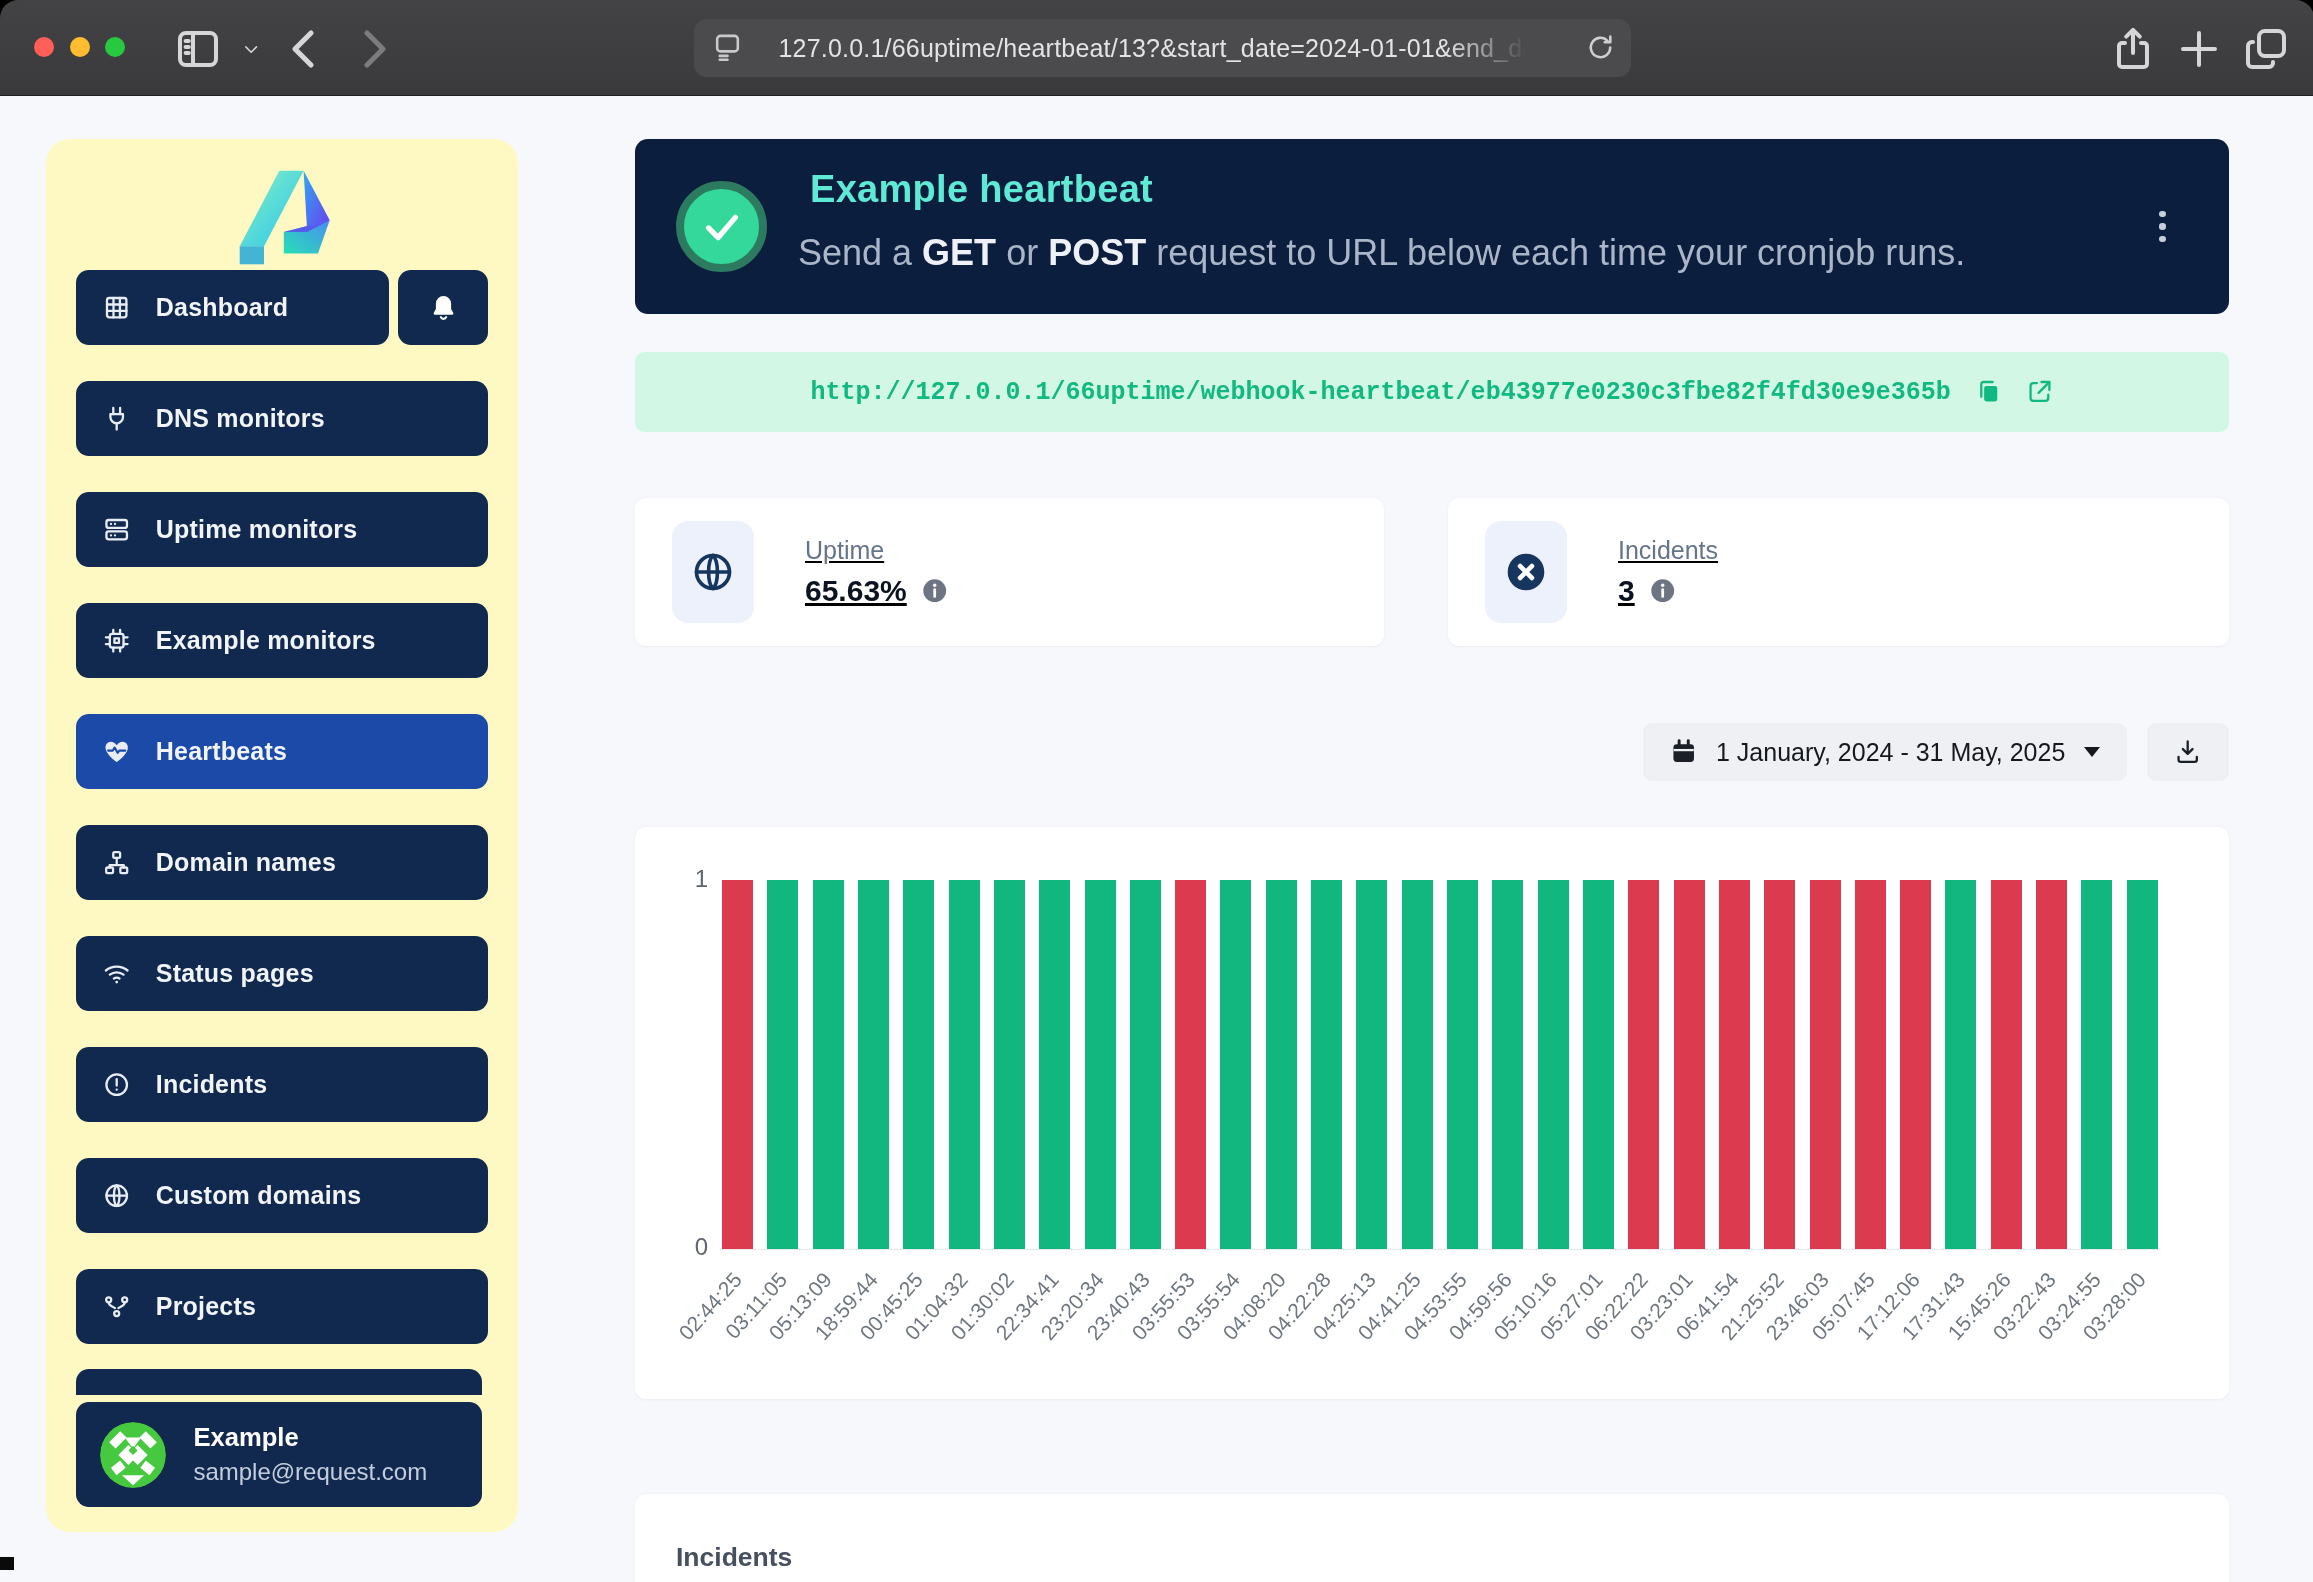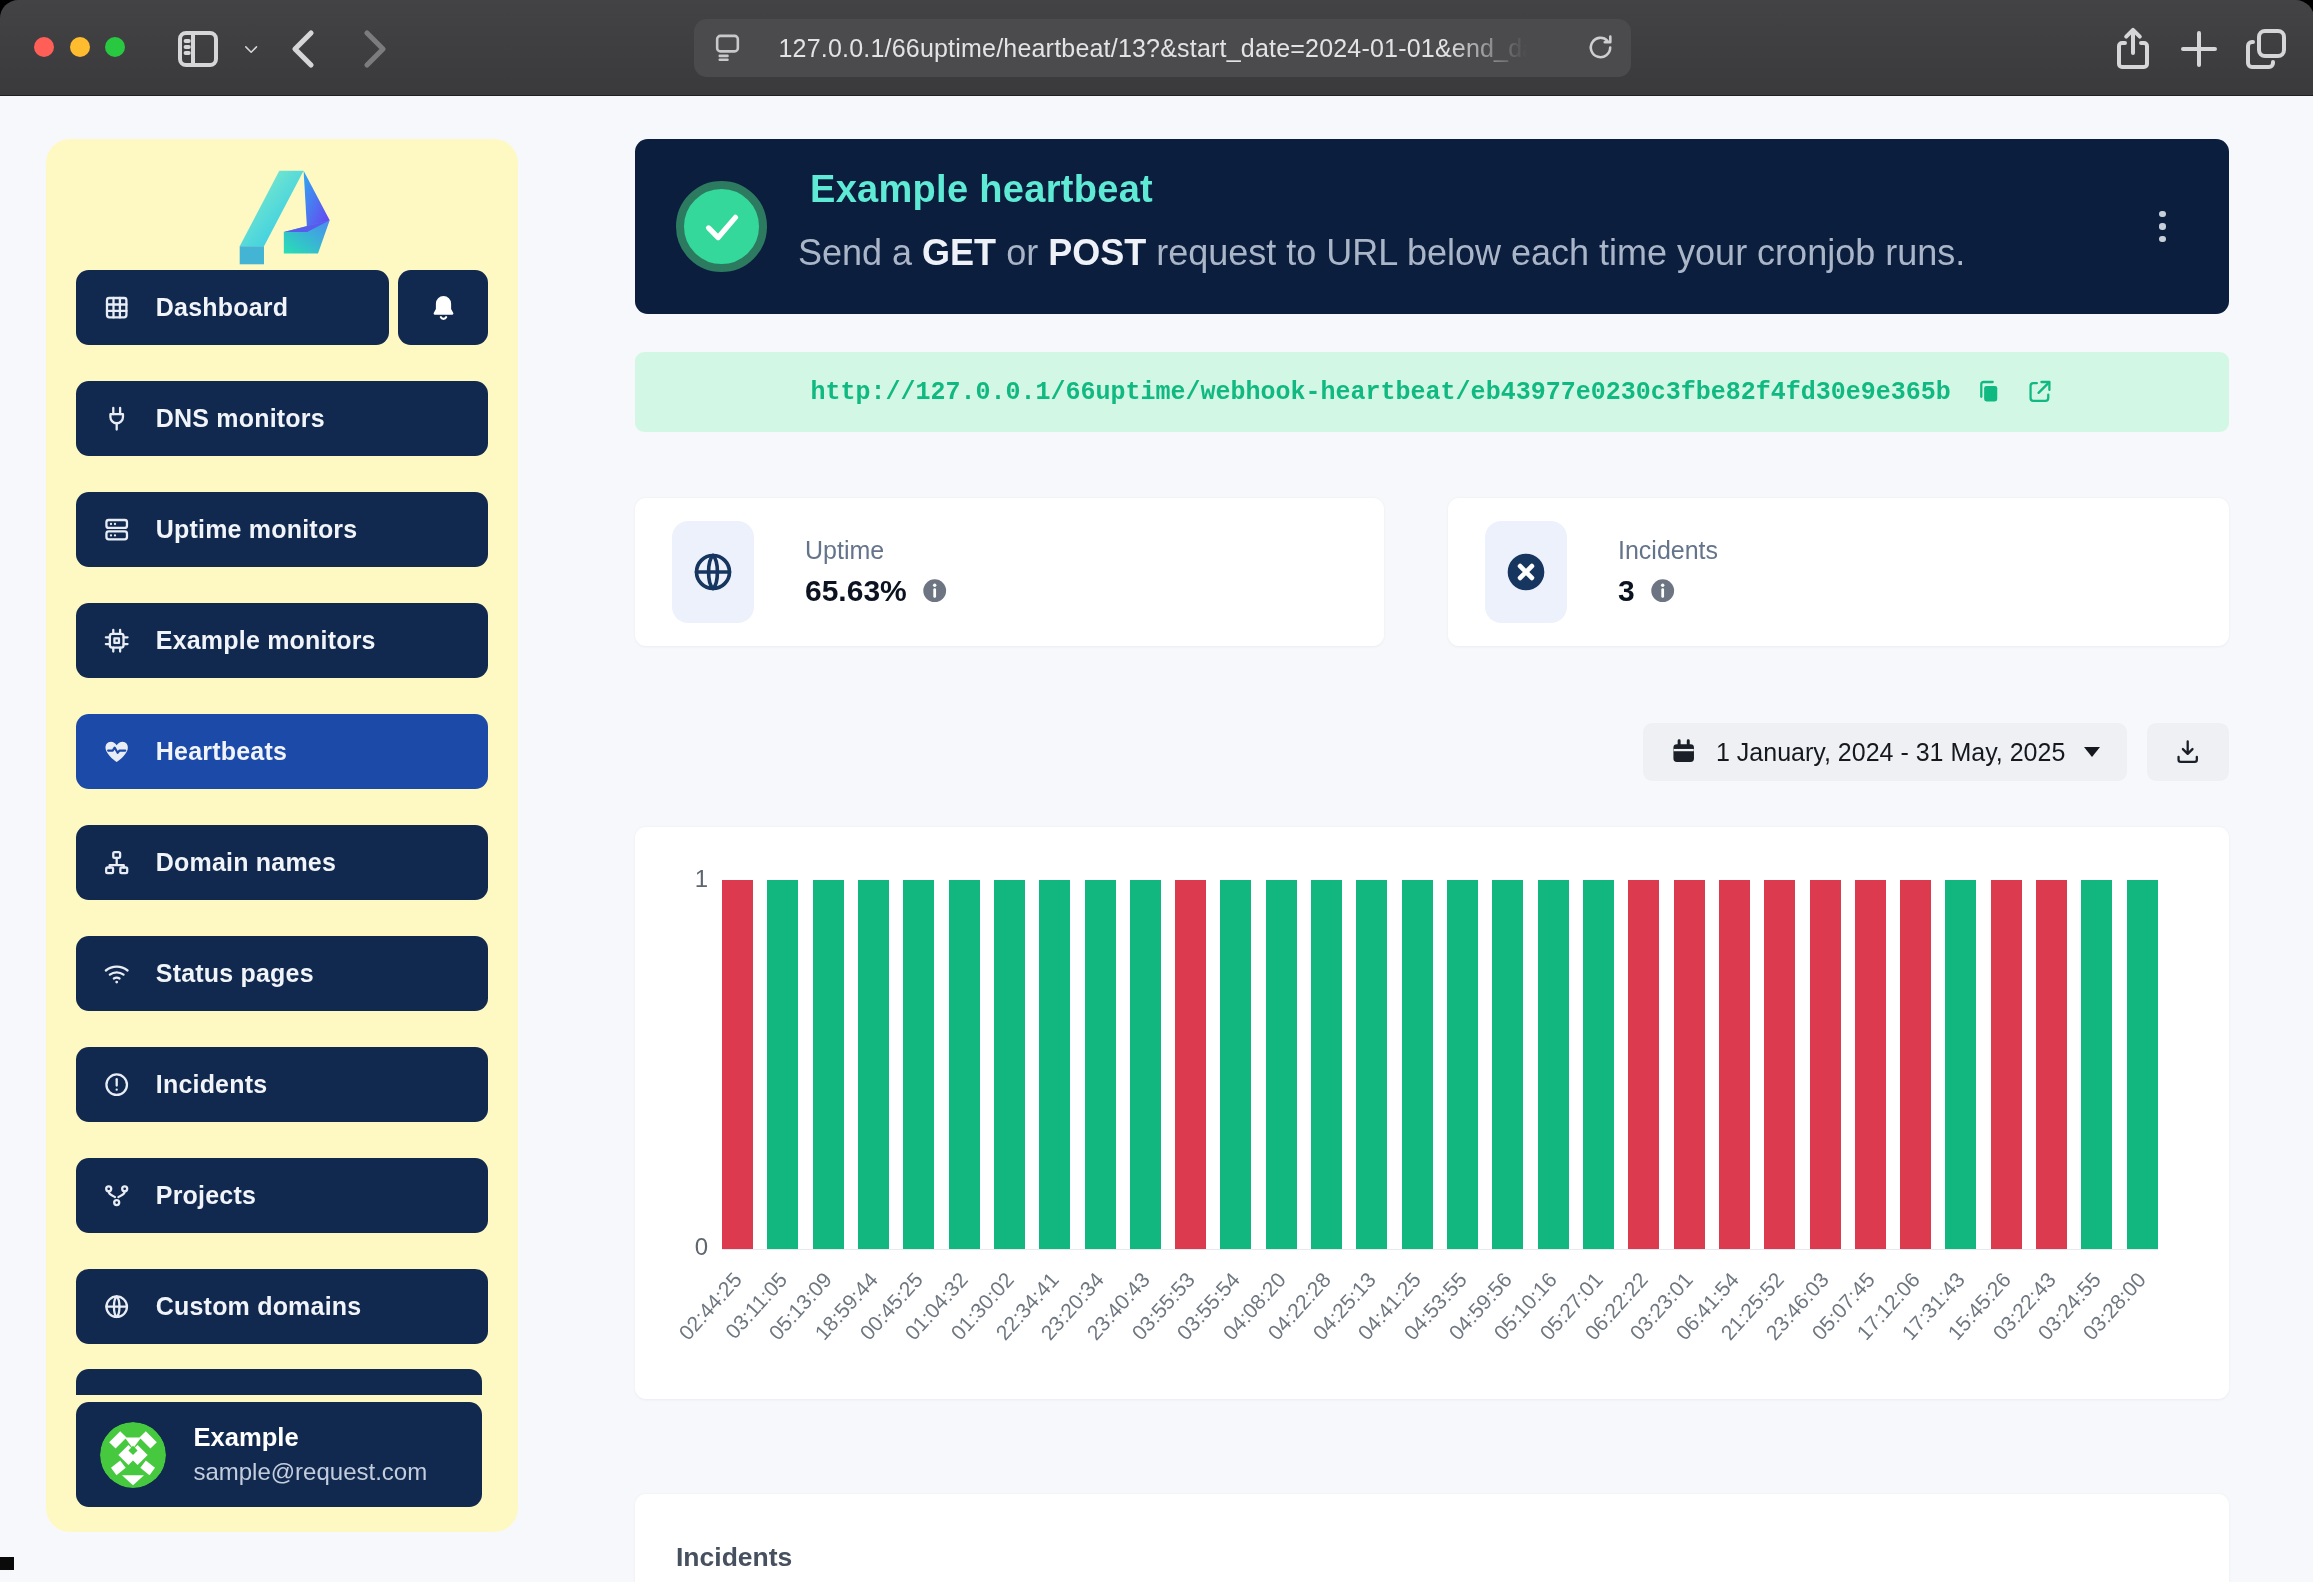--- a/index.html
+++ b/index.html
@@ -66,21 +66,21 @@
   .hc-sub b { color:#eef2f8; font-weight:700; }
   .kebab { position:absolute; right:48px; top:60px; width:37px; height:55px; display:flex; flex-direction:column;
     align-items:center; justify-content:center; gap:6.4px; }
   .kebab i { width:6.4px; height:6.4px; border-radius:50%; background:#c7cfdb; }
 
   .webhook { position:absolute; left:635px; top:256px; width:1594px; height:80px; background:#d3f7e5;
     border-radius:9.1px; display:flex; align-items:center; justify-content:center; gap:24px; }
   .webhook .wurl { font-family:Liberation Mono, monospace; font-size:25px; font-weight:700; color:#10b981; }
   .wicon { width:27.4px; height:27.4px; color:#10b981; }
 
-  .stat-card { top:402px; height:148px; display:flex; align-items:center; padding-left:37px; }
+  .stat-card { top:402px; height:148px; display:flex; align-items:center; padding-left:37px;text-decoration:underline; }
   .stat-card.uptime { left:635px; width:749px; }
   .stat-card.incidents { left:1448px; width:781px; }
   .stat-tile { width:82px; height:102px; border-radius:16.4px; background:#edf1fb; display:flex; align-items:center; justify-content:center; }
   .stat-tile .sicon { width:44px; height:44px; color:#16355f; }
   .stat-text { margin-left:51px; }
   .stat-label { font-size:25px; color:#64748b; margin-bottom:9.1px; }
   .stat-valrow { display:flex; align-items:center; gap:14.6px; }
   .stat-value { font-size:30px; font-weight:700; color:#0b1220; }
   .info-icon { width:27.4px; height:27.4px; }
 
@@ -294,39 +294,39 @@
             <span class="nav-icon" data-icon="alert">
               <svg viewBox="0 0 24 24" fill="none" stroke="currentColor" stroke-width="2" stroke-linecap="round" stroke-linejoin="round">
                 <circle cx="12" cy="12" r="9"></circle>
                 <path d="M12 7.2v5.6"></path>
                 <circle cx="12" cy="16.4" r="1" fill="currentColor" stroke="none"></circle>
               </svg>
             </span>
             <span class="nav-label">Incidents</span>
           </div>
           <div class="nav-item">
+            <span class="nav-icon" data-icon="globe">
+              <svg viewBox="0 0 24 24" fill="none" stroke="currentColor" stroke-width="2" stroke-linecap="round" stroke-linejoin="round">
+                <circle cx="12" cy="12" r="9"></circle>
+                <path d="M3 12h18"></path>
+                <path d="M12 3c3.2 3 3.2 15 0 18M12 3c-3.2 3-3.2 15 0 18"></path>
+              </svg>
+            </span>
+            <span class="nav-label">Custom domains</span>
+          </div>
+          <div class="nav-item">
             <span class="nav-icon" data-icon="sharenodes">
               <svg viewBox="0 0 24 24" fill="none" stroke="currentColor" stroke-width="2" stroke-linecap="round" stroke-linejoin="round">
                 <circle cx="5" cy="6" r="2.2"></circle>
                 <circle cx="19" cy="6" r="2.2"></circle>
                 <circle cx="12" cy="18" r="2.2"></circle>
                 <path d="M5 8.2c0 3.6 4 3.8 5.5 5M19 8.2c0 3.6-4 3.8-5.5 5"></path>
               </svg>
             </span>
             <span class="nav-label">Projects</span>
-          </div>
-          <div class="nav-item">
-            <span class="nav-icon" data-icon="globe">
-              <svg viewBox="0 0 24 24" fill="none" stroke="currentColor" stroke-width="2" stroke-linecap="round" stroke-linejoin="round">
-                <circle cx="12" cy="12" r="9"></circle>
-                <path d="M3 12h18"></path>
-                <path d="M12 3c3.2 3 3.2 15 0 18M12 3c-3.2 3-3.2 15 0 18"></path>
-              </svg>
-            </span>
-            <span class="nav-label">Custom domains</span>
           </div>
         </nav>
 
       <div class="peek-item"></div>
 
       <div class="profile">
         <span class="avatar">
           <svg viewBox="0 0 72 72">
             <circle cx="36" cy="36" r="36" fill="#46c93e"></circle>
             <g fill="#ffffff">

